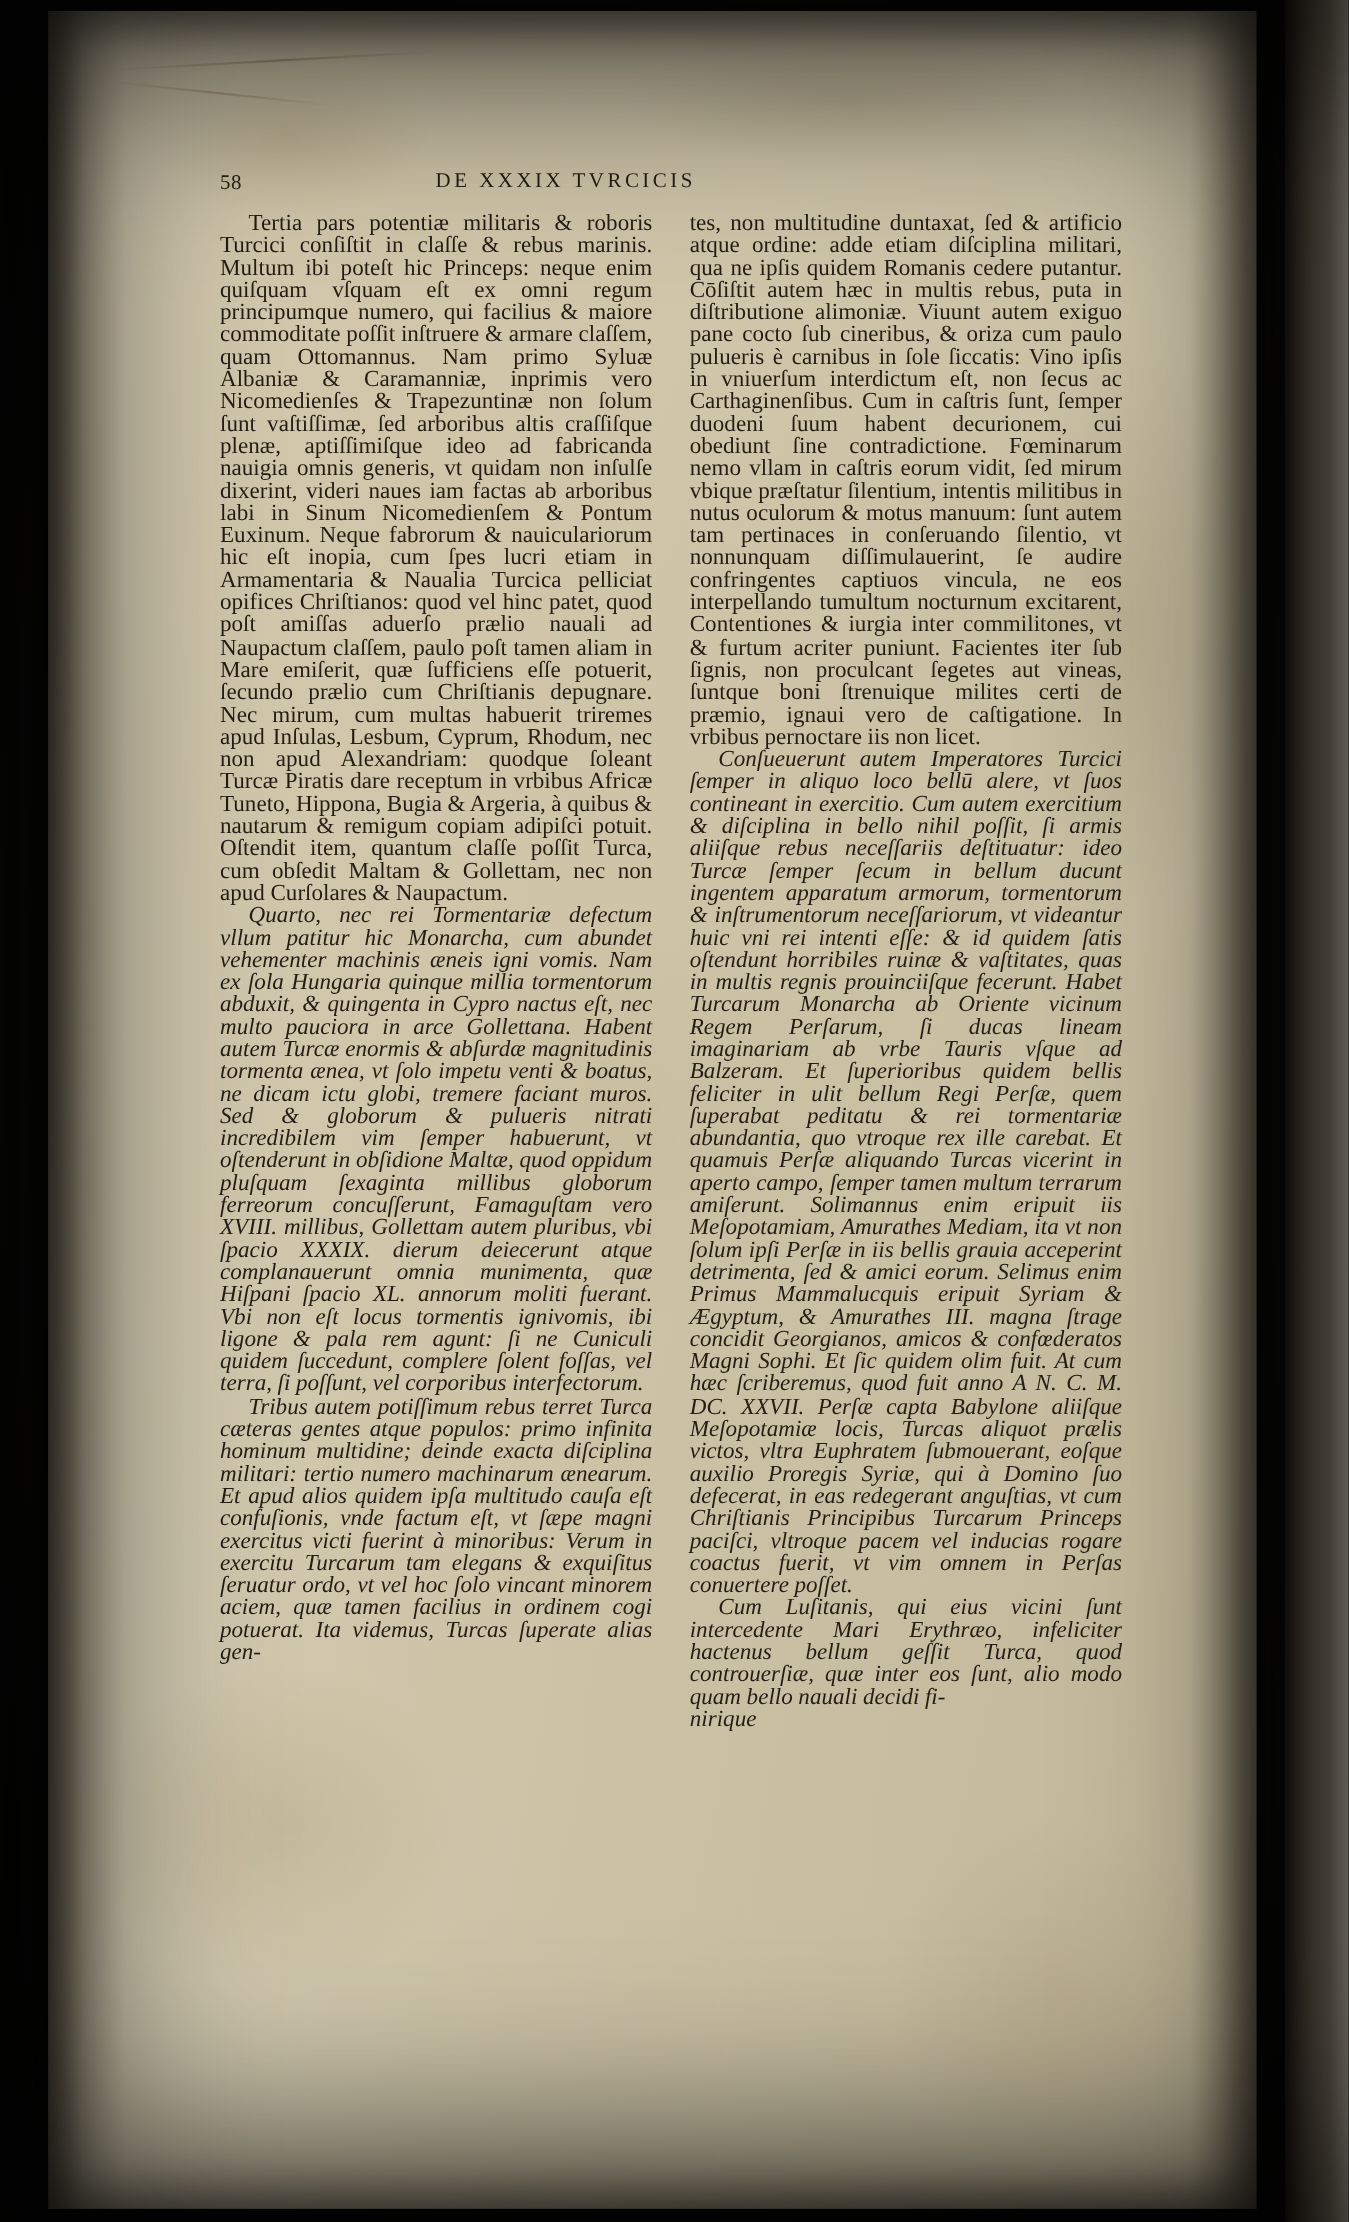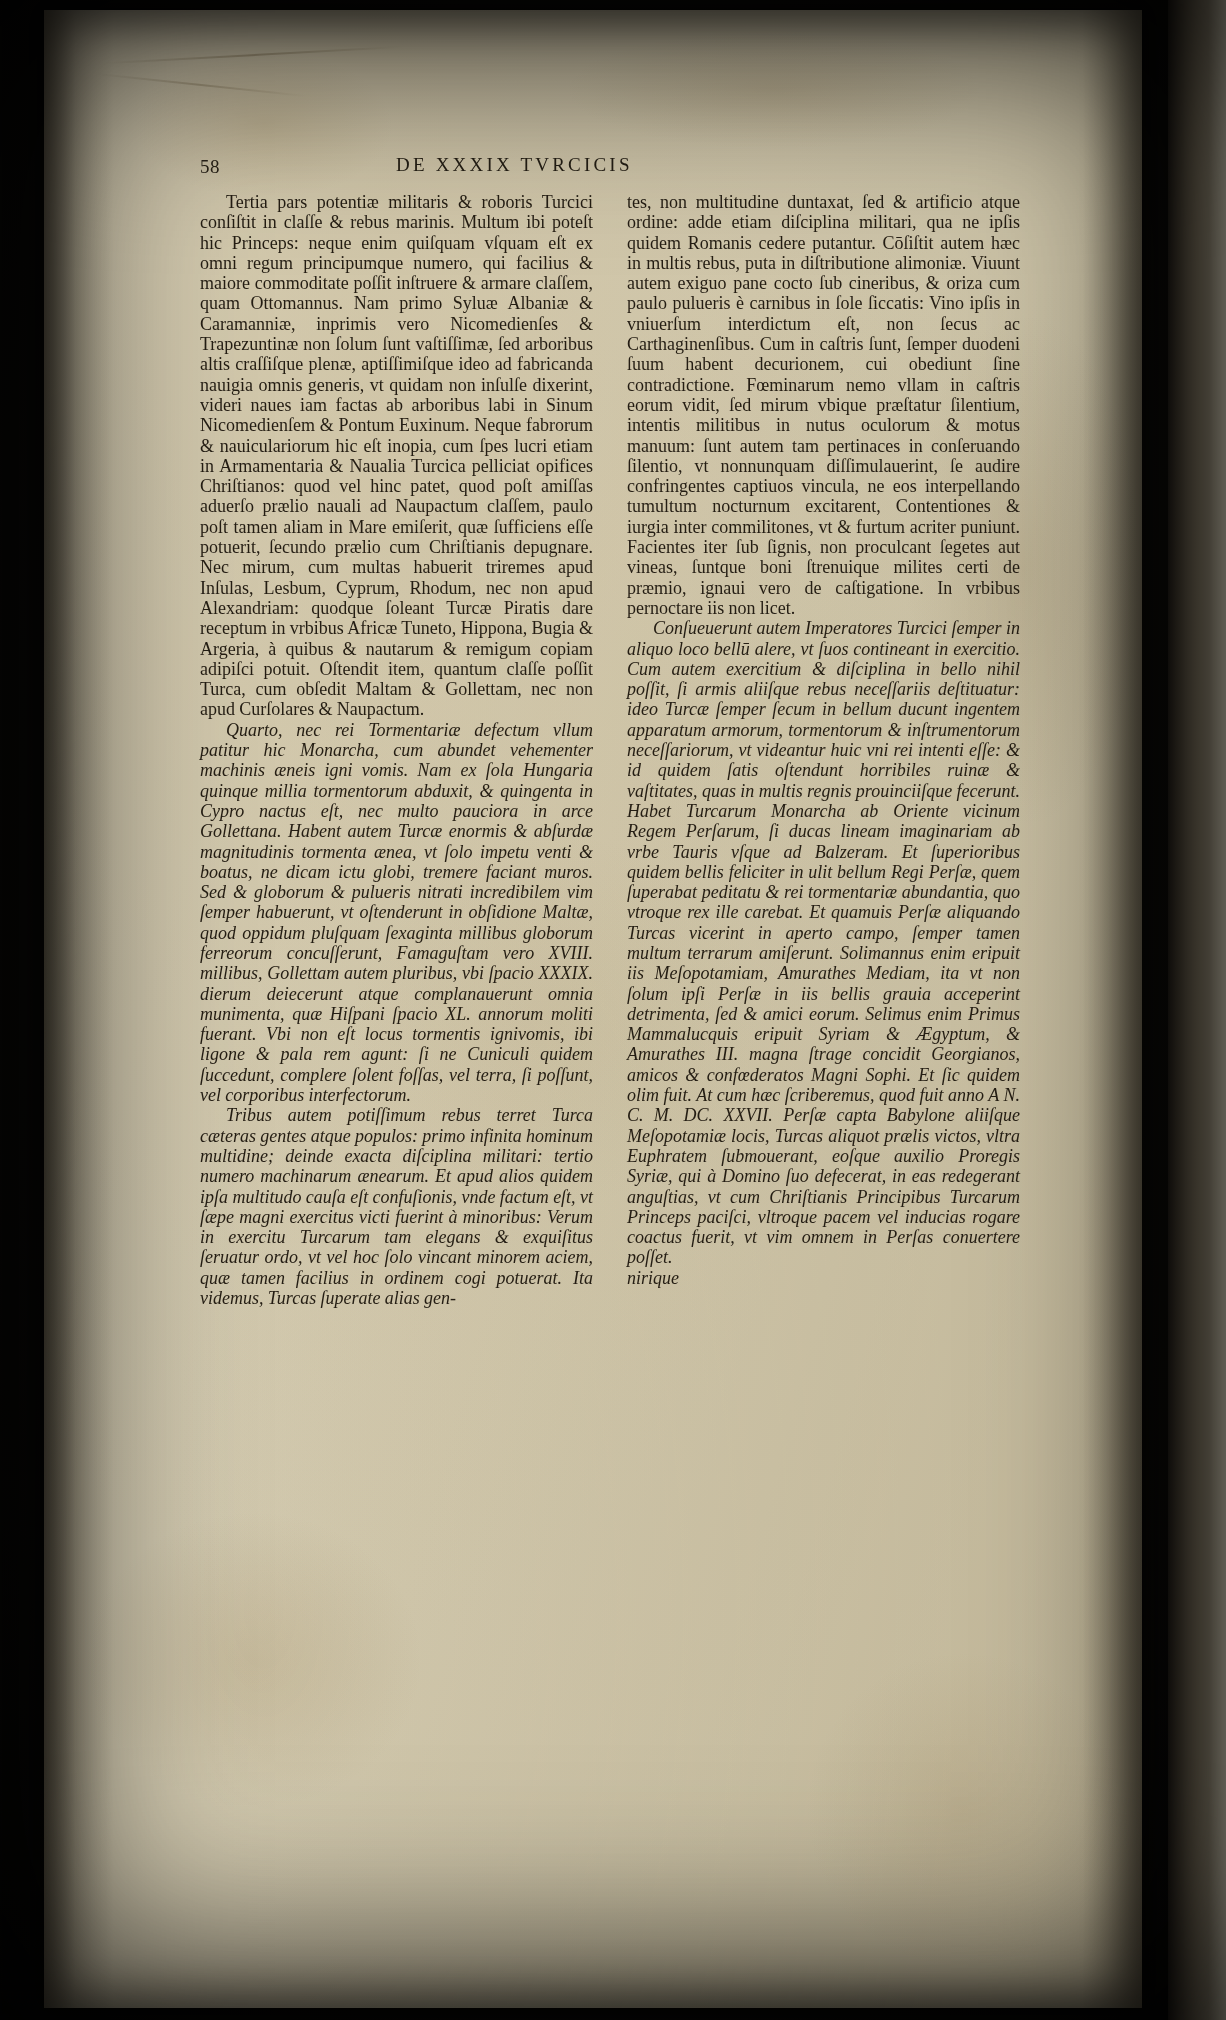--- a/index.html
+++ b/index.html
@@ -135,21 +135,21 @@
   .columns {
     display: flex;
     gap: 34px;
   }
   .col {
     width: 393px;
   }
 
   .col p {
     margin: 0;
-    font-size: 18px;
+    font-size: 21px;
     line-height: 20.3px;
     text-align: justify;
     text-justify: inter-word;
     color: #241d13;
     text-indent: 26px;
     hyphens: manual;
     word-spacing: -0.2px;
   }
   .col p.noindent { text-indent: 0; font-family: Liberation Serif, serif; }
   .col p + p { margin-top: 0; font-style: italic; }
@@ -208,20 +208,21 @@
 
       <div class="col">
         <p>Tertia pars potentiæ militaris &amp; roboris Turcici conſiſtit in claſſe &amp; rebus marinis. Multum ibi poteſt hic Princeps: neque enim quiſquam vſquam eſt ex omni regum principumque numero, qui facilius &amp; maiore commoditate poſſit inſtruere &amp; armare claſſem, quam Ottomannus. Nam primo Syluæ Albaniæ &amp; Caramanniæ, inprimis vero Nicomedienſes &amp; Trapezuntinæ non ſolum ſunt vaſtiſſimæ, ſed arboribus altis craſſiſque plenæ, aptiſſimiſque ideo ad fabricanda nauigia omnis generis, vt quidam non inſulſe dixerint, videri naues iam factas ab arboribus labi in Sinum Nicomedienſem &amp; Pontum Euxinum. Neque fabrorum &amp; nauiculariorum hic eſt inopia, cum ſpes lucri etiam in Armamentaria &amp; Naualia Turcica pelliciat opifices Chriſtianos: quod vel hinc patet, quod poſt amiſſas aduerſo prælio nauali ad Naupactum claſſem, paulo poſt tamen aliam in Mare emiſerit, quæ ſufficiens eſſe potuerit, ſecundo prælio cum Chriſtianis depugnare. Nec mirum, cum multas habuerit triremes apud Inſulas, Lesbum, Cyprum, Rhodum, nec non apud Alexandriam: quodque ſoleant Turcæ Piratis dare receptum in vrbibus Africæ Tuneto, Hippona, Bugia &amp; Argeria, à quibus &amp; nautarum &amp; remigum copiam adipiſci potuit. Oſtendit item, quantum claſſe poſſit Turca, cum obſedit Maltam &amp; Gollettam, nec non apud Curſolares &amp; Naupactum.</p>
         <p>Quarto, nec rei Tormentariæ defectum vllum patitur hic Monarcha, cum abundet vehementer machinis æneis igni vomis. Nam ex ſola Hungaria quinque millia tormentorum abduxit, &amp; quingenta in Cypro nactus eſt, nec multo pauciora in arce Gollettana. Habent autem Turcæ enormis &amp; abſurdæ magnitudinis tormenta ænea, vt ſolo impetu venti &amp; boatus, ne dicam ictu globi, tremere faciant muros. Sed &amp; globorum &amp; pulueris nitrati incredibilem vim ſemper habuerunt, vt oſtenderunt in obſidione Maltæ, quod oppidum pluſquam ſexaginta millibus globorum ferreorum concuſſerunt, Famaguſtam vero XVIII. millibus, Gollettam autem pluribus, vbi ſpacio XXXIX. dierum deiecerunt atque complanauerunt omnia munimenta, quæ Hiſpani ſpacio XL. annorum moliti fuerant. Vbi non eſt locus tormentis ignivomis, ibi ligone &amp; pala rem agunt: ſi ne Cuniculi quidem ſuccedunt, complere ſolent foſſas, vel terra, ſi poſſunt, vel corporibus interfectorum.</p>
         <p>Tribus autem potiſſimum rebus terret Turca cæteras gentes atque populos: primo infinita hominum multidine; deinde exacta diſciplina militari: tertio numero machinarum ænearum. Et apud alios quidem ipſa multitudo cauſa eſt confuſionis, vnde factum eſt, vt ſæpe magni exercitus victi fuerint à minoribus: Verum in exercitu Turcarum tam elegans &amp; exquiſitus ſeruatur ordo, vt vel hoc ſolo vincant minorem aciem, quæ tamen facilius in ordinem cogi potuerat. Ita videmus, Turcas ſuperate alias gen-</p>
       </div>
 
       <div class="col">
         <p class="noindent">tes, non multitudine duntaxat, ſed &amp; artificio atque ordine: adde etiam diſciplina militari, qua ne ipſis quidem Romanis cedere putantur. Cōſiſtit autem hæc in multis rebus, puta in diſtributione alimoniæ. Viuunt autem exiguo pane cocto ſub cineribus, &amp; oriza cum paulo pulueris è carnibus in ſole ſiccatis: Vino ipſis in vniuerſum interdictum eſt, non ſecus ac Carthaginenſibus. Cum in caſtris ſunt, ſemper duodeni ſuum habent decurionem, cui obediunt ſine contradictione. Fœminarum nemo vllam in caſtris eorum vidit, ſed mirum vbique præſtatur ſilentium, intentis militibus in nutus oculorum &amp; motus manuum: ſunt autem tam pertinaces in conſeruando ſilentio, vt nonnunquam diſſimulauerint, ſe audire confringentes captiuos vincula, ne eos interpellando tumultum nocturnum excitarent, Contentiones &amp; iurgia inter commilitones, vt &amp; furtum acriter puniunt. Facientes iter ſub ſignis, non proculcant ſegetes aut vineas, ſuntque boni ſtrenuique milites certi de præmio, ignaui vero de caſtigatione. In vrbibus pernoctare iis non licet.</p>
         <p>Conſueuerunt autem Imperatores Turcici ſemper in aliquo loco bellū alere, vt ſuos contineant in exercitio. Cum autem exercitium &amp; diſciplina in bello nihil poſſit, ſi armis aliiſque rebus neceſſariis deſtituatur: ideo Turcæ ſemper ſecum in bellum ducunt ingentem apparatum armorum, tormentorum &amp; inſtrumentorum neceſſariorum, vt videantur huic vni rei intenti eſſe: &amp; id quidem ſatis oſtendunt horribiles ruinæ &amp; vaſtitates, quas in multis regnis prouinciiſque fecerunt. Habet Turcarum Monarcha ab Oriente vicinum Regem Perſarum, ſi ducas lineam imaginariam ab vrbe Tauris vſque ad Balzeram. Et ſuperioribus quidem bellis feliciter in ulit bellum Regi Perſæ, quem ſuperabat peditatu &amp; rei tormentariæ abundantia, quo vtroque rex ille carebat. Et quamuis Perſæ aliquando Turcas vicerint in aperto campo, ſemper tamen multum terrarum amiſerunt. Solimannus enim eripuit iis Meſopotamiam, Amurathes Mediam, ita vt non ſolum ipſi Perſæ in iis bellis grauia acceperint detrimenta, ſed &amp; amici eorum. Selimus enim Primus Mammalucquis eripuit Syriam &amp; Ægyptum, &amp; Amurathes III. magna ſtrage concidit Georgianos, amicos &amp; confœderatos Magni Sophi. Et ſic quidem olim fuit. At cum hæc ſcriberemus, quod fuit anno A N. C. M. DC. XXVII. Perſæ capta Babylone aliiſque Meſopotamiæ locis, Turcas aliquot prælis victos, vltra Euphratem ſubmouerant, eoſque auxilio Proregis Syriæ, qui à Domino ſuo defecerat, in eas redegerant anguſtias, vt cum Chriſtianis Principibus Turcarum Princeps paciſci, vltroque pacem vel inducias rogare coactus fuerit, vt vim omnem in Perſas conuertere poſſet.</p>
+        <p>Cum Luſitanis, qui eius vicini ſunt intercedente Mari Erythræo, infeliciter hactenus bellum geſſit Turca, quod controuerſiæ, quæ inter eos ſunt, alio modo quam bello nauali decidi fi-</p>
         <p class="last-line-right">nirique</p>
       </div>
 
     </div>
   </div>
 
   <div class="vignette"></div>
 </div>
 
 </body></html>

